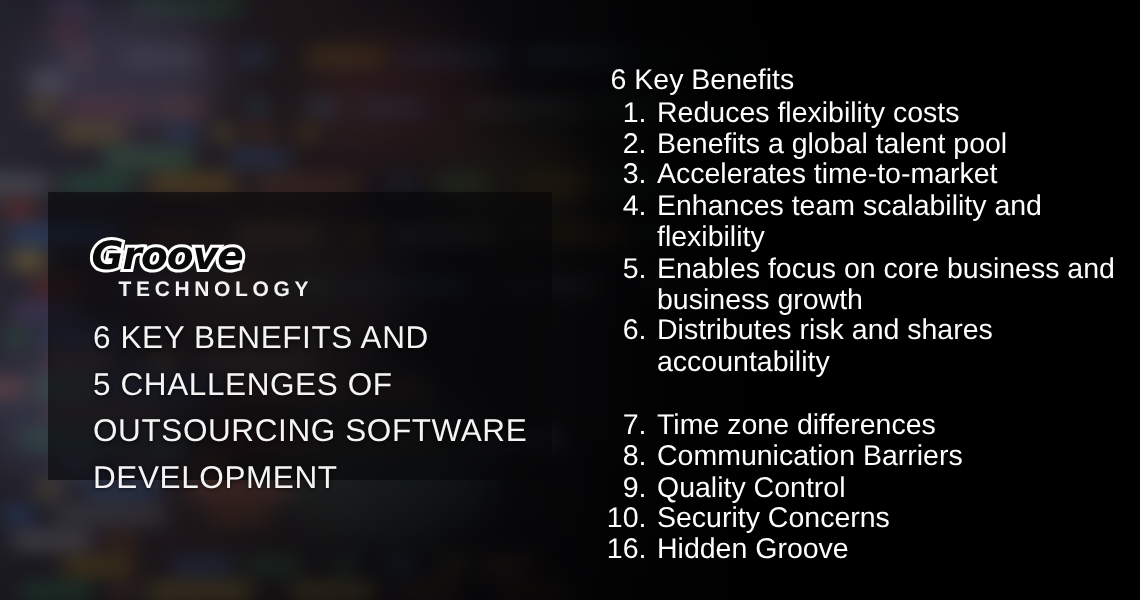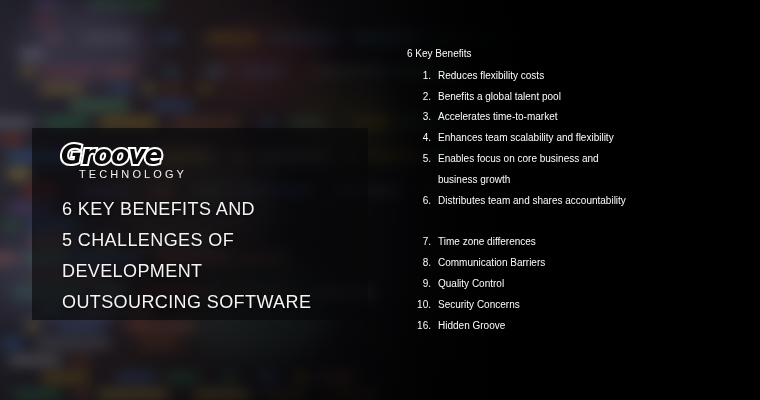--- a/index.html
+++ b/index.html
@@ -40,58 +40,58 @@
 
   
   .overlay-left   { position:absolute; inset:0; background:linear-gradient(90deg, rgba(0,0,0,0.18) 0%, rgba(0,0,0,0.30) 30%, rgba(0,0,0,0.62) 50%, rgba(0,0,0,0.92) 62%, #000 72%, #000 100%); }
   .overlay-vert   { position:absolute; inset:0; background:linear-gradient(180deg, rgba(0,0,0,0.22) 0%, rgba(0,0,0,0.05) 30%, rgba(0,0,0,0.05) 68%, rgba(0,0,0,0.35) 100%); }
 
   
   .panel {
     position:absolute;
     left:32px; top:128px; width:336px; height:192px;
     background:rgba(6,6,8,0.62);
-    padding:12px 18px 0 16px;
+    padding:28px 18px 0 16px;
   }
 
   .logo { position:relative; height:46px; margin-left:13px; }
   .logo-word {
     font-family:"DejaVu Sans", sans-serif;
     font-size:26px; font-weight:700; font-style:italic;
     letter-spacing:-0.6px;
     color:#0a0a0a;
     -webkit-text-stroke:4px #ffffff;
     paint-order:stroke fill;
     line-height:30px;
     display:inline-block;
   }
   .logo-sub {
     position:absolute; left:18px; top:28px;
-    font-size:11px; font-weight:400; letter-spacing:3.1px;
+    font-size:14px; font-weight:700; letter-spacing:3.1px;
     color:#f2f2f2;
   }
 
   .headline {
     margin-top:8px; margin-left:14px;
     color:#f4f4f4;
-    font-size:18px;
+    font-size:21px;
     line-height:31px;
     font-weight:400;
     letter-spacing:0.4px;
     text-transform:uppercase;
     text-shadow:0 1px 3px rgba(0,0,0,0.7);
   }
   .headline div { white-space:nowrap; }
 
   
   .list-col {
     position:absolute;
     left:404px; top:44px; width:350px;
     color:#fdfdfd;
-    font-size:10px;
+    font-size:19px;
     line-height:20.8px;
   }
   .sec-title { margin-left:3px; margin-bottom:1px; white-space:nowrap; }
   .gap { height:21px; }
 
   .li { display:flex; align-items:flex-start; }
   .li .num {
     width:34px; flex:0 0 34px;
     text-align:right;
     padding-right:7px;
@@ -226,22 +226,22 @@
   <div class="panel">
 
     <div class="logo">
       <span class="logo-word">Groove</span>
       <span class="logo-sub">TECHNOLOGY</span>
     </div>
 
     <div class="headline">
       <div>6 KEY BENEFITS AND</div>
       <div>5 CHALLENGES OF</div>
+      <div>OUTSOURCING SOFTWARE</div>
       <div>DEVELOPMENT</div>
-      <div>OUTSOURCING SOFTWARE</div>
     </div>
   </div>
 
   <div class="list-col">
 
     <div class="sec-title">6 Key Benefits</div>
     <div id="benefitsList">
         <div class="li">
           <span class="num">1.</span>
           <span class="txt">Reduces flexibility costs</span>
@@ -257,21 +257,21 @@
         <div class="li">
           <span class="num">4.</span>
           <span class="txt">Enhances team scalability and flexibility</span>
         </div>
         <div class="li">
           <span class="num">5.</span>
           <span class="txt">Enables focus on core business and<span class="cont">business growth</span></span>
         </div>
         <div class="li">
           <span class="num">6.</span>
-          <span class="txt">Distributes team and shares accountability</span>
+          <span class="txt">Distributes risk and shares accountability</span>
         </div>
       </div>
 
     <div class="gap"></div>
 
     <div id="challengesList">
         <div class="li">
           <span class="num">7.</span>
           <span class="txt">Time zone differences</span>
         </div>

